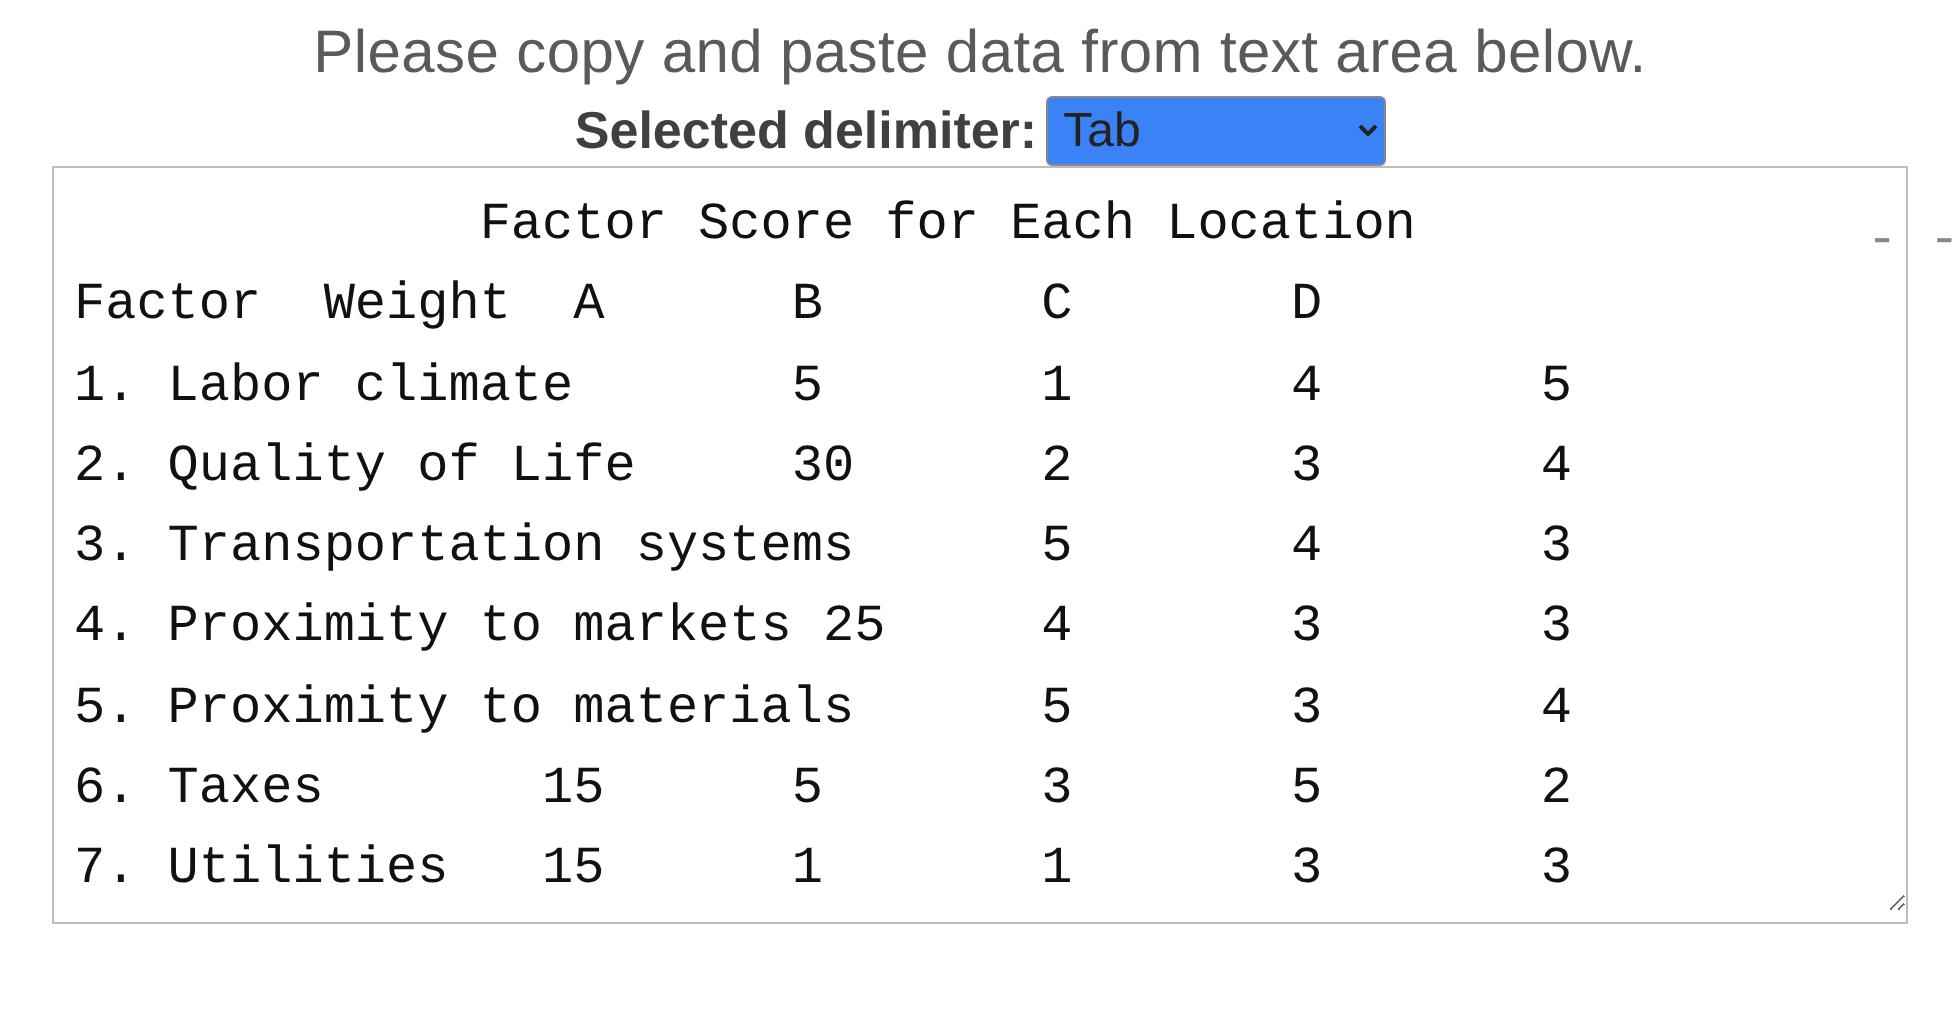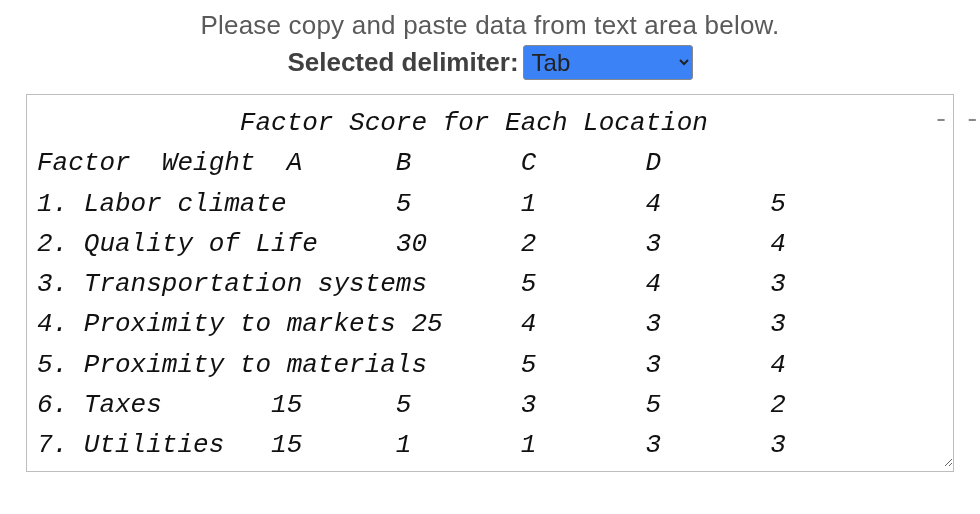--- a/index.html
+++ b/index.html
@@ -12,28 +12,28 @@
       background: #ffffff;
       width: 980px;
       height: 514px;
       position: relative;
     }
     .container {
       padding: 10px 20px 10px 20px;
     }
     .instruction {
       text-align: center;
-      font-size: 26px;
+      font-size: 30px;
       color: #5a5a5a;
       margin-bottom: 4px;
       letter-spacing: 0.2px;
     }
     .delimiter-row {
       text-align: center;
-      margin-bottom: 14px;
+      margin-bottom: 0;
       font-size: 26px;
       display: flex;
       justify-content: center;
       align-items: center;
       gap: 4px;
     }
     .delimiter-label {
       font-weight: bold;
       color: #404040;
     }
@@ -58,21 +58,20 @@
       font-family: "Courier New", Courier, monospace;
       font-size: 26px;
       line-height: 1.55;
       border: none;
       resize: both;
       outline: none;
       white-space: pre;
       overflow: hidden;
       color: #111;
       background: #fff;
-      font-style: italic;
     }
     .right-dashes {
       position: absolute;
       right: 0;
       top: 105px;
       color: #888;
       font-size: 26px;
       line-height: 1.2;
       font-family: "Courier New", Courier, monospace;
     }

